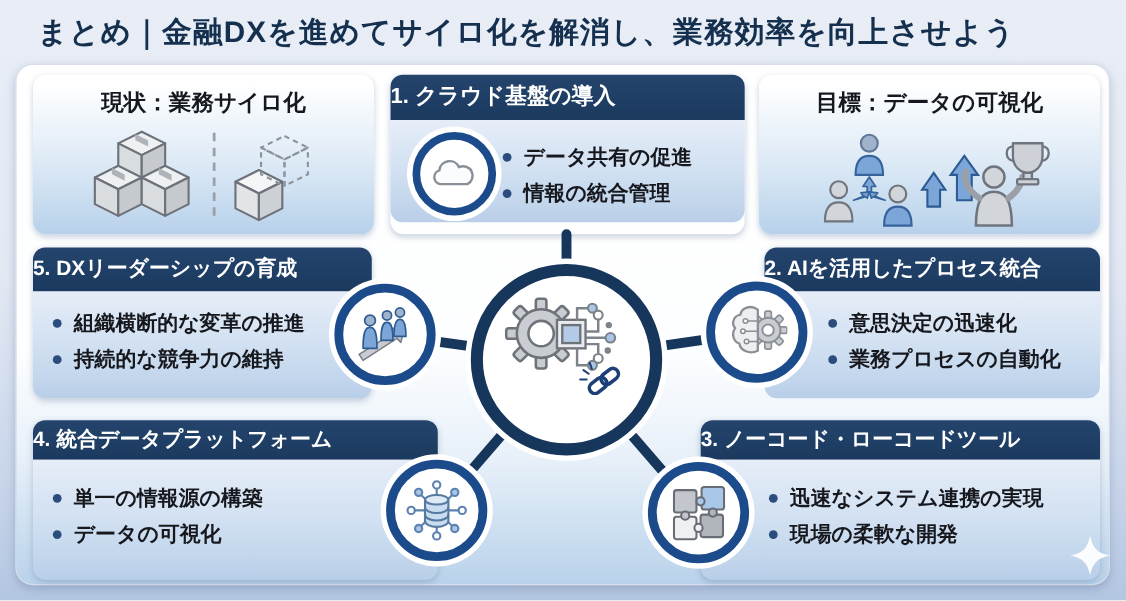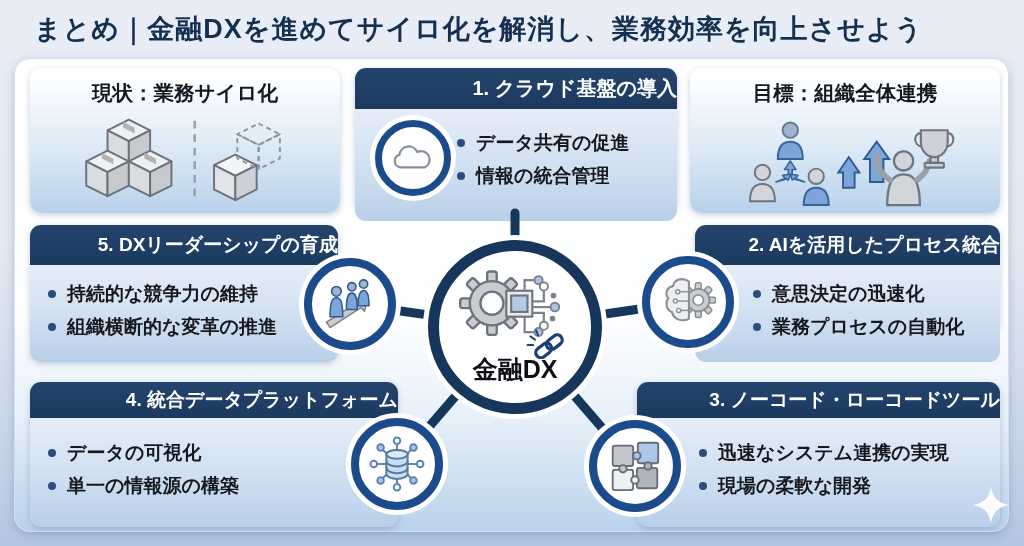--- a/index.html
+++ b/index.html
@@ -31,21 +31,21 @@
     text-align:center;
   }
   .corner-card .corner-title {
     margin-top:11px; font-size:20.5px; font-weight:800; color:#15181f;
   }
   .corner-card svg { display:block; margin:4px auto 0; }
   
   .step-card { position:absolute; border-radius:12px; box-shadow:0 2px 6px rgba(70,95,140,.3); }
   .step-header {
     background:linear-gradient(180deg,#24446d,#1c3a5f);
-    color:#fff; font-weight:700; text-align:right;
+    color:#fff; font-weight:700; text-align:left;
     border-radius:11px 11px 0 0; white-space:nowrap;
   }
   .step-body {
     background:linear-gradient(180deg,#e6edf8 0%,#cfdff1 55%,#b9cfe8 100%);
     border-radius:0 0 11px 11px; position:relative; width:100%;
   }
   .bullets { position:absolute; }
   .bullet { display:flex; align-items:center; gap:11px; height:33px; }
   .bullet .dot { width:8px; height:8px; border-radius:50%; background:#2b4d7d; flex:0 0 auto; }
   .bullet .btxt { font-size:19px; font-weight:700; color:#16181e; white-space:nowrap; }
@@ -116,21 +116,21 @@
         </g>
       <g transform="translate(186,26)" fill="none" stroke="#8d939b" stroke-width="2" stroke-dasharray="5 4" stroke-linejoin="round">
           <polygon points="0,-13 22,-2 0,9 -22,-2"></polygon>
           <polygon points="-22,-2 0,9 0,34 -22,23"></polygon>
           <polygon points="22,-2 0,9 0,34 22,23"></polygon>
         </g>
     </svg>
   </div>
 
   <div class="corner-card" style="left:690px; top:68px;">
-    <div class="corner-title">目標：組織全体連携</div>
+    <div class="corner-title">目標：データの可視化</div>
     <svg width="228" height="96" viewBox="0 0 228 100">
       <circle cx="57" cy="20" r="8" fill="#9fb3cc" stroke="#60799a" stroke-width="2"></circle>
       <path d="M44 50 C44 36 50 32 57 32 C64 32 70 36 70 50 Z" fill="#7da6d8" stroke="#37639c" stroke-width="2"></path>
       <g fill="#7da6d8" stroke="#37639c" stroke-width="1.6" stroke-linejoin="round">
         <polygon points="57,52 51,61 55,61 55,68 59,68 59,61 63,61"></polygon>
         <polygon points="42,74 52,71 49,67 57,66 55,72 52,70"></polygon>
         <polygon points="72,74 62,71 65,67 57,66 59,72 62,70"></polygon>
       </g>
       <circle cx="28" cy="64" r="8" fill="#d2d5da" stroke="#70757d" stroke-width="2"></circle>
       <path d="M15 94 C15 80 21 76 28 76 C35 76 41 80 41 94 Z" fill="#d2d5da" stroke="#70757d" stroke-width="2"></path>
@@ -147,45 +147,45 @@
         <path d="M193 23 C185 23 185 36 194 37" fill="none"></path>
         <path d="M221 23 C229 23 229 36 220 37" fill="none"></path>
         <rect x="203" y="48" width="8" height="6"></rect>
         <rect x="197" y="54" width="20" height="5" rx="1"></rect>
       </g>
     </svg>
   </div>
 
   <div class="step-card" style="left:355px; top:68px; width:322px; height:145px;">
     <div class="step-header" style="height:41px; line-height:41px; font-size:20px;">1. クラウド基盤の導入</div>
-    <div class="step-body" style="height:112px;text-decoration:underline;">
+    <div class="step-body" style="height:93px;text-decoration:underline;">
       <div class="bullets" style="left:102px; top:17px;">
         <div class="bullet">
             <span class="dot"></span>
             <span class="btxt">データ共有の促進</span>
           </div>
         <div class="bullet">
             <span class="dot"></span>
             <span class="btxt">情報の統合管理</span>
           </div>
       </div>
     </div>
   </div>
 
   <div class="step-card" style="left:30px; top:225px; width:308px; height:137px;">
     <div class="step-header" style="height:40px; line-height:40px; font-size:19px;">5. DXリーダーシップの育成</div>
     <div class="step-body" style="height:97px;">
       <div class="bullets" style="left:18px; top:12px;">
         <div class="bullet">
             <span class="dot"></span>
+            <span class="btxt">組織横断的な変革の推進</span>
+          </div>
+        <div class="bullet">
+            <span class="dot"></span>
             <span class="btxt">持続的な競争力の維持</span>
-          </div>
-        <div class="bullet">
-            <span class="dot"></span>
-            <span class="btxt">組織横断的な変革の推進</span>
           </div>
       </div>
     </div>
   </div>
 
   <div class="step-card" style="left:695px; top:225px; width:305px; height:107px;">
     <div class="step-header" style="height:40px; line-height:40px; font-size:19px;">2. AIを活用したプロセス統合</div>
     <div class="step-body" style="height:97px;">
       <div class="bullets" style="left:58px; top:12px;">
         <div class="bullet">
@@ -199,25 +199,25 @@
       </div>
     </div>
   </div>
 
   <div class="step-card" style="left:30px; top:382px; width:368px; height:145px;">
     <div class="step-header" style="height:36px; line-height:36px; font-size:19px;">4. 統合データプラットフォーム</div>
     <div class="step-body" style="height:109px;">
       <div class="bullets" style="left:18px; top:18px;">
         <div class="bullet">
             <span class="dot"></span>
+            <span class="btxt">単一の情報源の構築</span>
+          </div>
+        <div class="bullet">
+            <span class="dot"></span>
             <span class="btxt">データの可視化</span>
-          </div>
-        <div class="bullet">
-            <span class="dot"></span>
-            <span class="btxt">単一の情報源の構築</span>
           </div>
       </div>
     </div>
   </div>
 
   <div class="step-card" style="left:637px; top:382px; width:363px; height:145px;">
     <div class="step-header" style="height:36px; line-height:36px; font-size:19px;">3. ノーコード・ローコードツール</div>
     <div class="step-body" style="height:109px;">
       <div class="bullets" style="left:62px; top:18px;">
         <div class="bullet">
@@ -370,20 +370,19 @@
           <rect x="-17" y="-5" width="18" height="10.5" rx="5.2"></rect>
           <rect x="-3" y="-5" width="18" height="10.5" rx="5.2"></rect>
         </g>
         <g stroke="#1d3f77" stroke-width="2" stroke-linecap="round" fill="none">
           <path d="M81 84 l-5 -3.5"></path>
             <path d="M79 89.5 h-6"></path>
             <path d="M84 79.5 l-2 -5.5"></path>
         </g>
       </g>
     </svg>
-    <div class="hub-label">金融DX</div>
   </div>
 
   <svg class="sparkle" width="38" height="38" viewBox="0 0 40 40">
     <path d="M20 1 C22.5 13 27 17.5 39 20 C27 22.5 22.5 27 20 39 C17.5 27 13 22.5 1 20 C13 17.5 17.5 13 20 1 Z" fill="#ffffff" opacity="0.93"></path>
   </svg>
 
 </div>
 
 </body></html>

